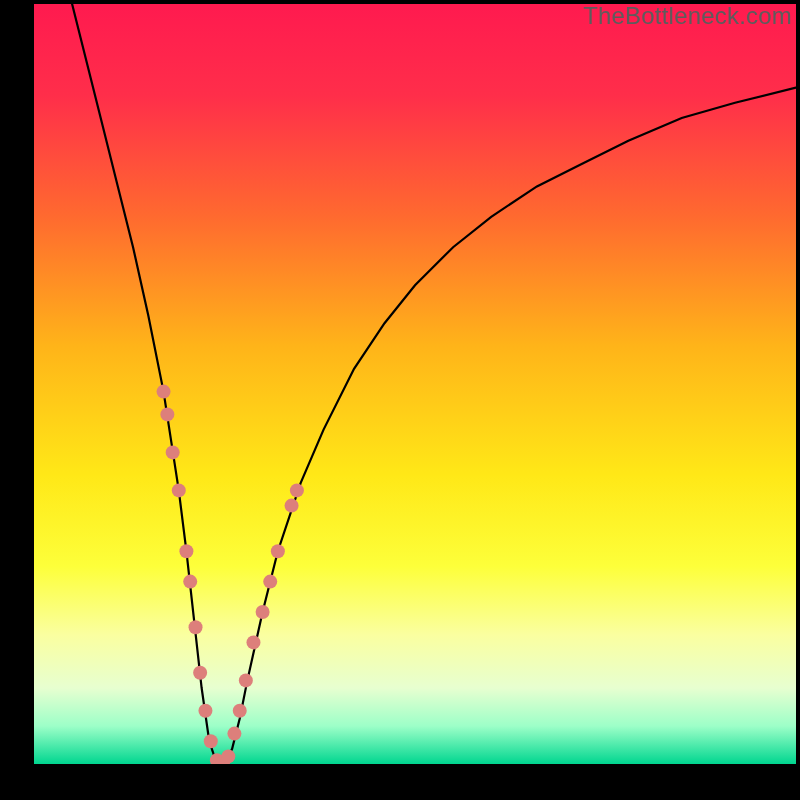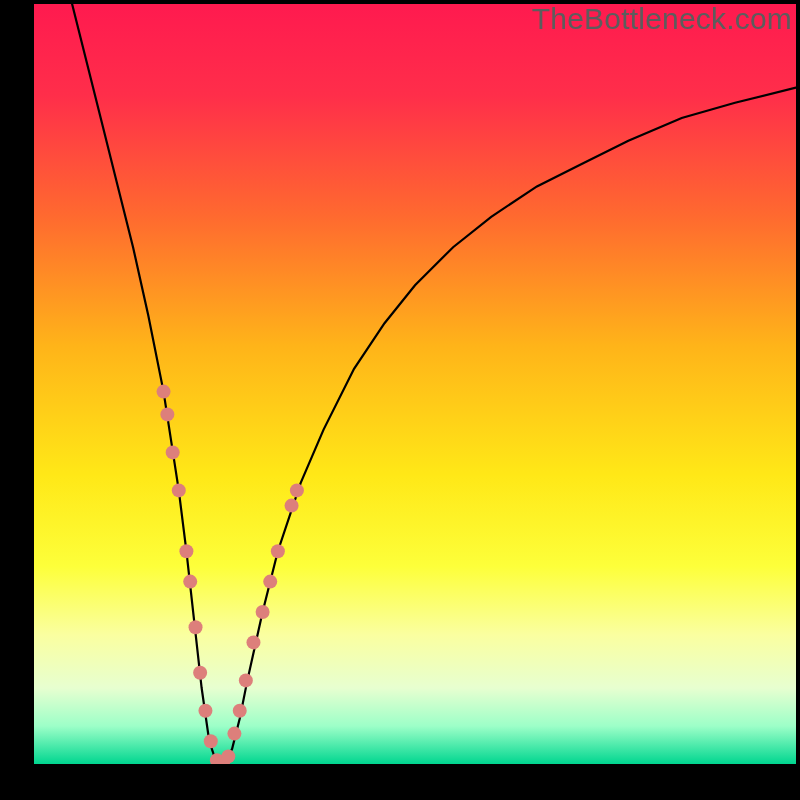--- a/index.html
+++ b/index.html
@@ -16,21 +16,21 @@
     left: 0;
     top: 0;
     width: 800px;
     height: 800px;
   }
   .watermark {
     position: absolute;
     right: 8px;
     top: 2px;
     color: #5c5d5d;
-    font-size: 30px;
+    font-size: 24px;
     letter-spacing: 0.2px;
     font-weight: 400;
   }
 </style>
 </head>
 <body>
 
 <svg class="chart-frame" viewBox="0 0 800 800" xmlns="http://www.w3.org/2000/svg">
   <defs>
     <linearGradient id="bg-grad" x1="0" y1="0" x2="0" y2="1">

